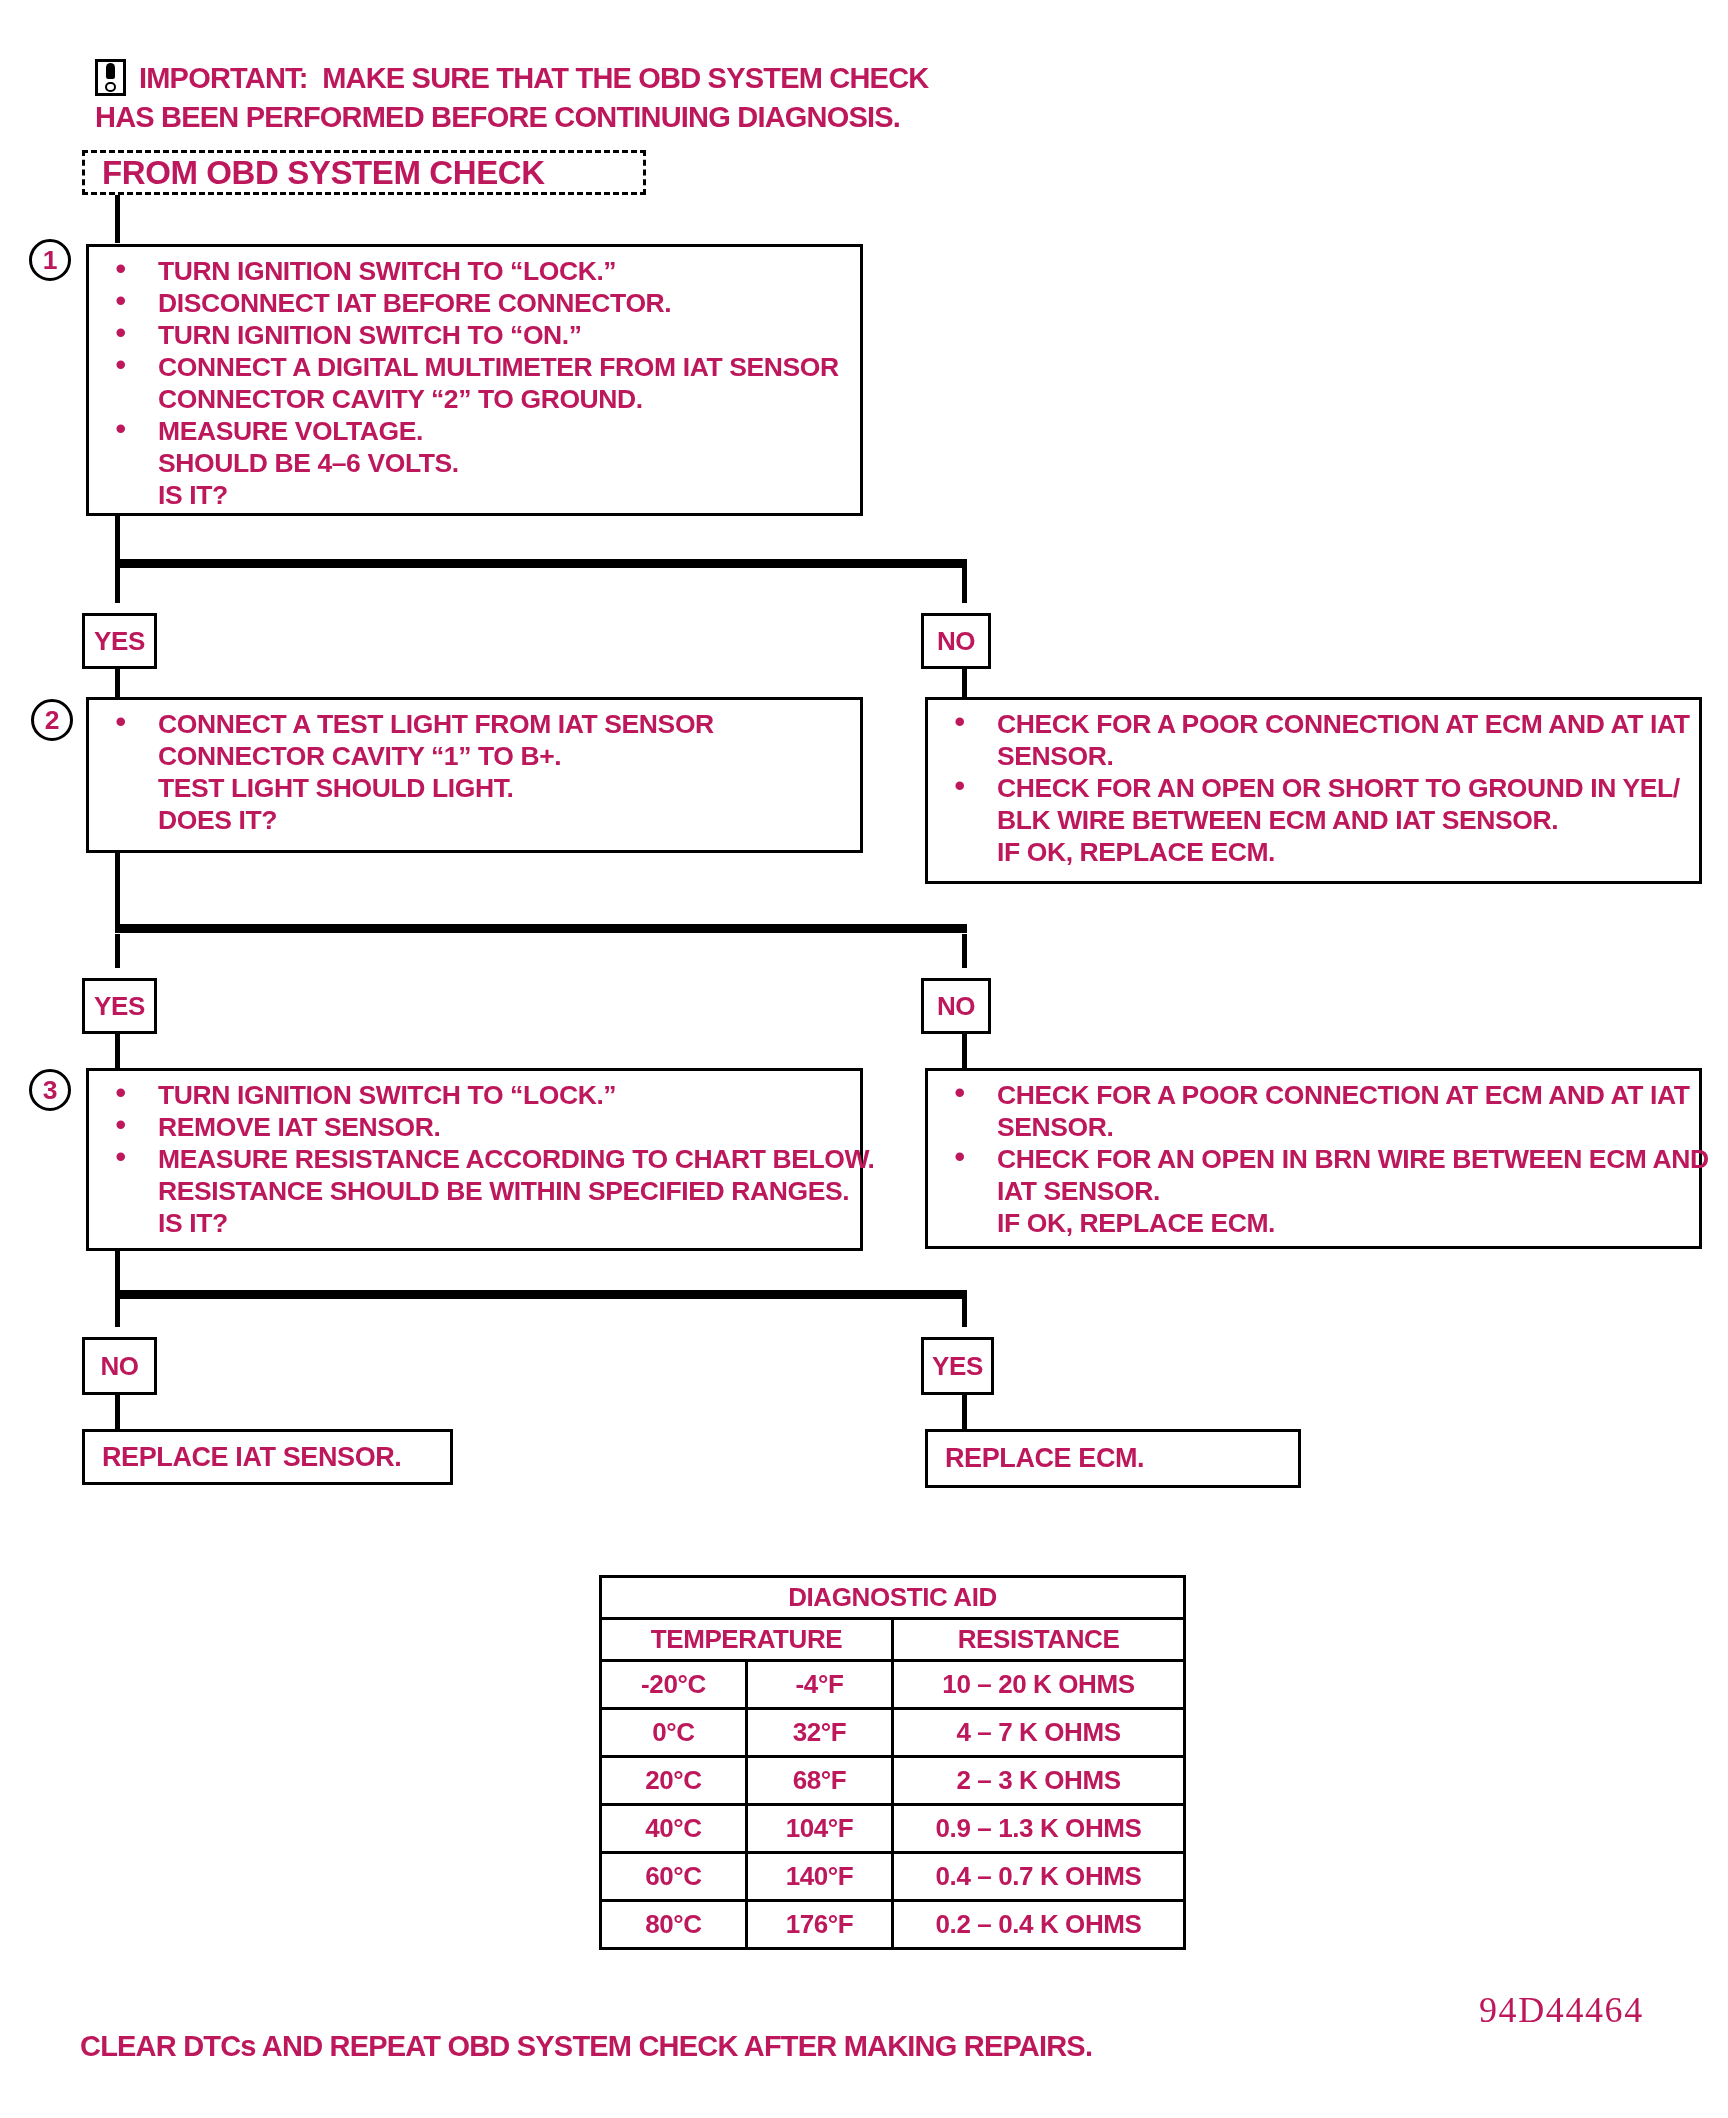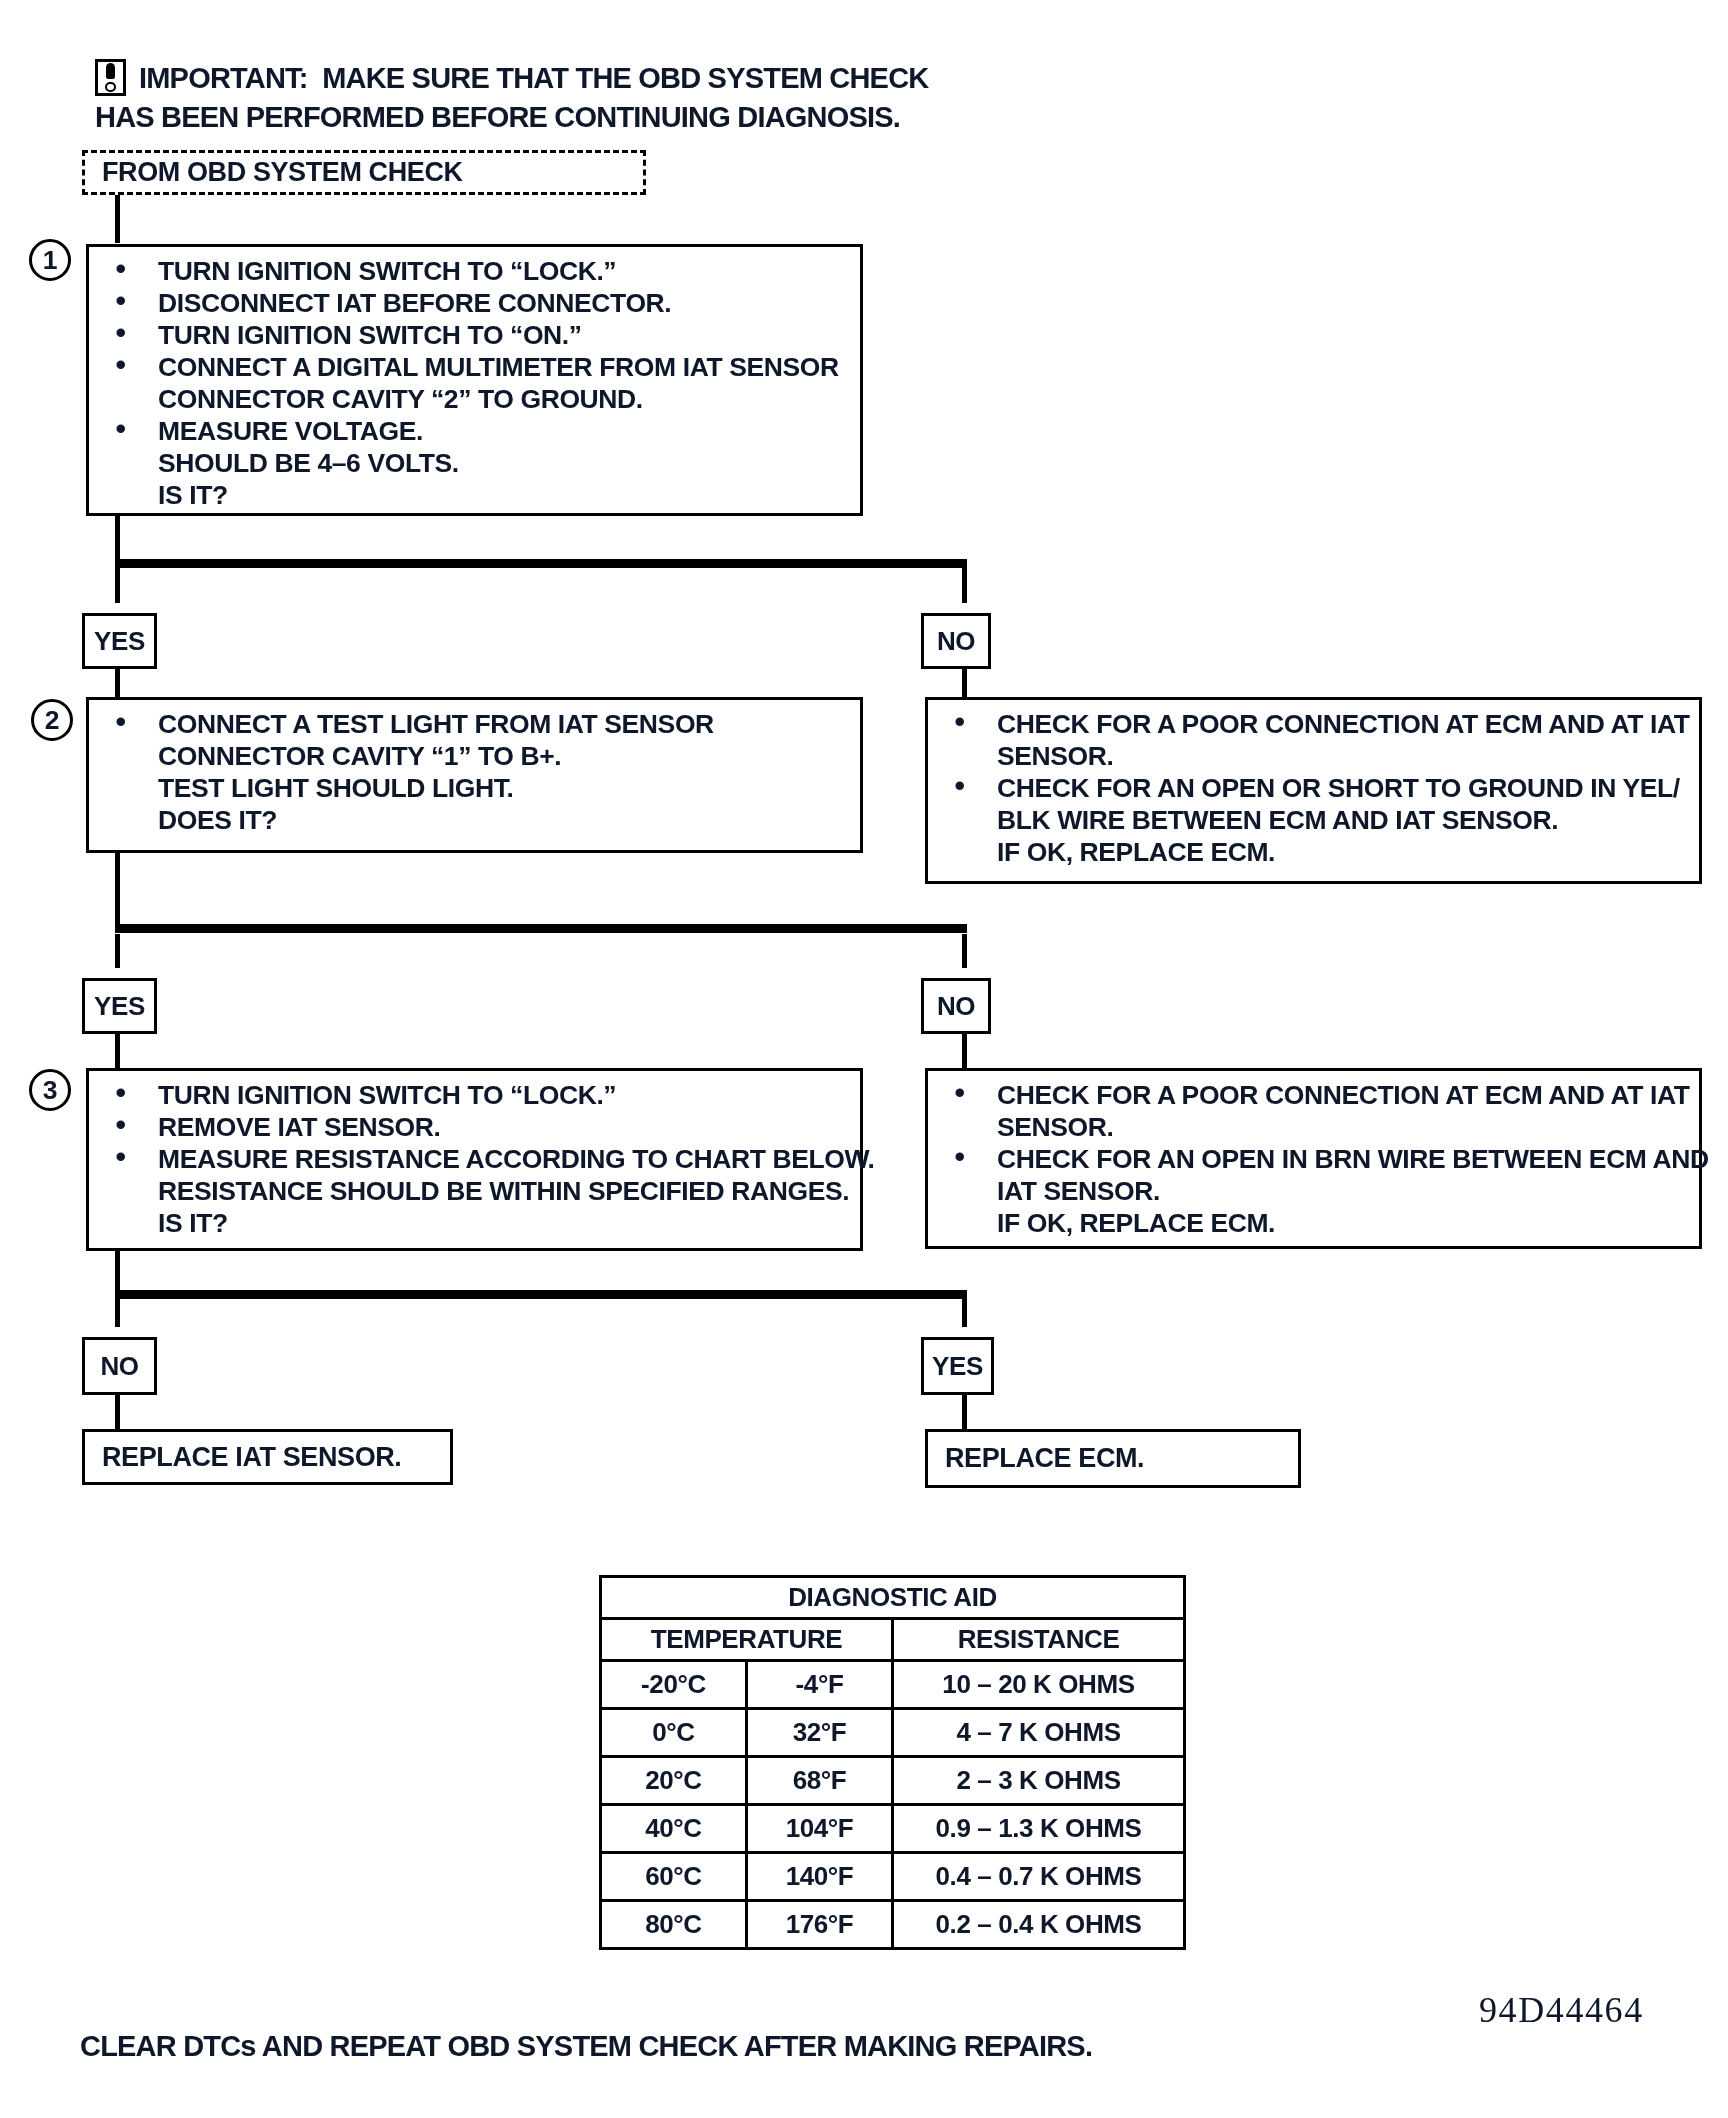--- a/index.html
+++ b/index.html
@@ -1,18 +1,18 @@
 <!DOCTYPE html>
 <html style="font-size:12.5px"><head>
 <meta charset="utf-8">
 <style>
   html,body{margin:0;padding:0;background:#e8e8e8;}
   #canvas{
     position:relative;width:1728px;height:2119px;background:#ffffff;
-    font-family:"Liberation Sans",sans-serif;color:#0f172a;
+    font-family:"Liberation Sans",sans-serif;color:#be185d;
     -webkit-font-smoothing:antialiased;
   }
   
   .fbox{position:absolute;border:3.9px solid #000;background:#fff;box-sizing:border-box;}
   .dashed{border:3.1px dashed #000;}
   .step-content{padding-top:7.8px;font-weight:bold;font-size:26.5px;line-height:32px;letter-spacing:-0.4px;}
   .line{position:relative;padding-left:69px;white-space:nowrap;}
   .li::before{content:"\2022";position:absolute;left:26.5px;top:-1.6px;font-size:30px;}
   
   .vline{position:absolute;width:4.7px;background:#000;}
@@ -47,21 +47,21 @@
 <div id="canvas">
 
   <div class="imp-icon" style="left:95px;top:59px;">
     <div class="imp-stem"></div>
     <div class="imp-dot"></div>
   </div>
   <div class="note-line" style="left:139px;top:62px;">IMPORTANT:&nbsp; MAKE SURE THAT THE OBD SYSTEM CHECK</div>
   <div class="note-line" style="left:95px;top:101px;">HAS BEEN PERFORMED BEFORE CONTINUING DIAGNOSIS.</div>
 
   <div class="fbox dashed" style="left:82px;top:150px;width:564px;height:45px;display:flex;align-items:center;">
-    <span style="font-weight:bold;font-size:27px;letter-spacing:-0.4px;padding-left:17px;">FROM OBD SYSTEM CHECK</span>
+    <span style="font-weight:bold;font-size:33px;letter-spacing:-0.4px;padding-left:17px;">FROM OBD SYSTEM CHECK</span>
   </div>
 
   <div class="vline" style="left:115px;top:195px;height:48px;"></div>
   <div class="vline" style="left:115px;top:511px;height:48px;"></div>
   <div class="hline" style="left:115px;top:559px;width:852px;"></div>
   <div class="vline" style="left:115px;top:568px;height:35px;"></div>
   <div class="vline" style="left:962px;top:568px;height:35px;"></div>
   <div class="vline" style="left:115px;top:660px;height:37px;"></div>
   <div class="vline" style="left:962px;top:660px;height:37px;"></div>
   <div class="vline" style="left:115px;top:853px;height:71px;"></div>

